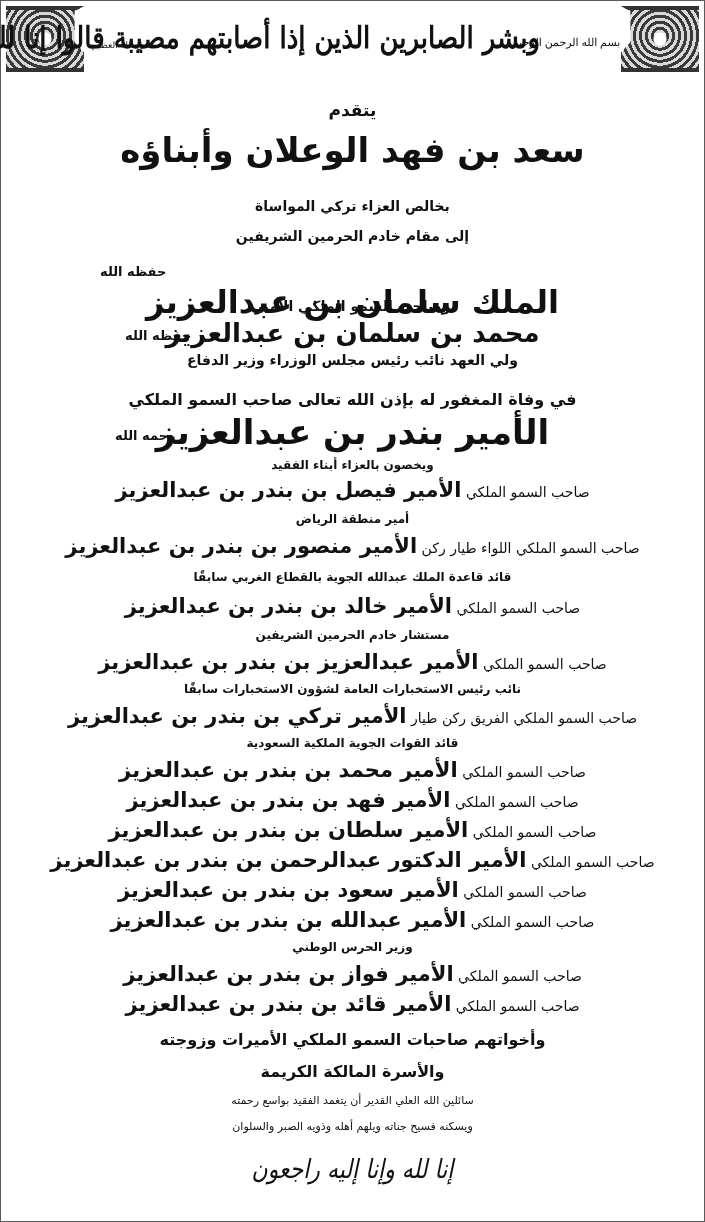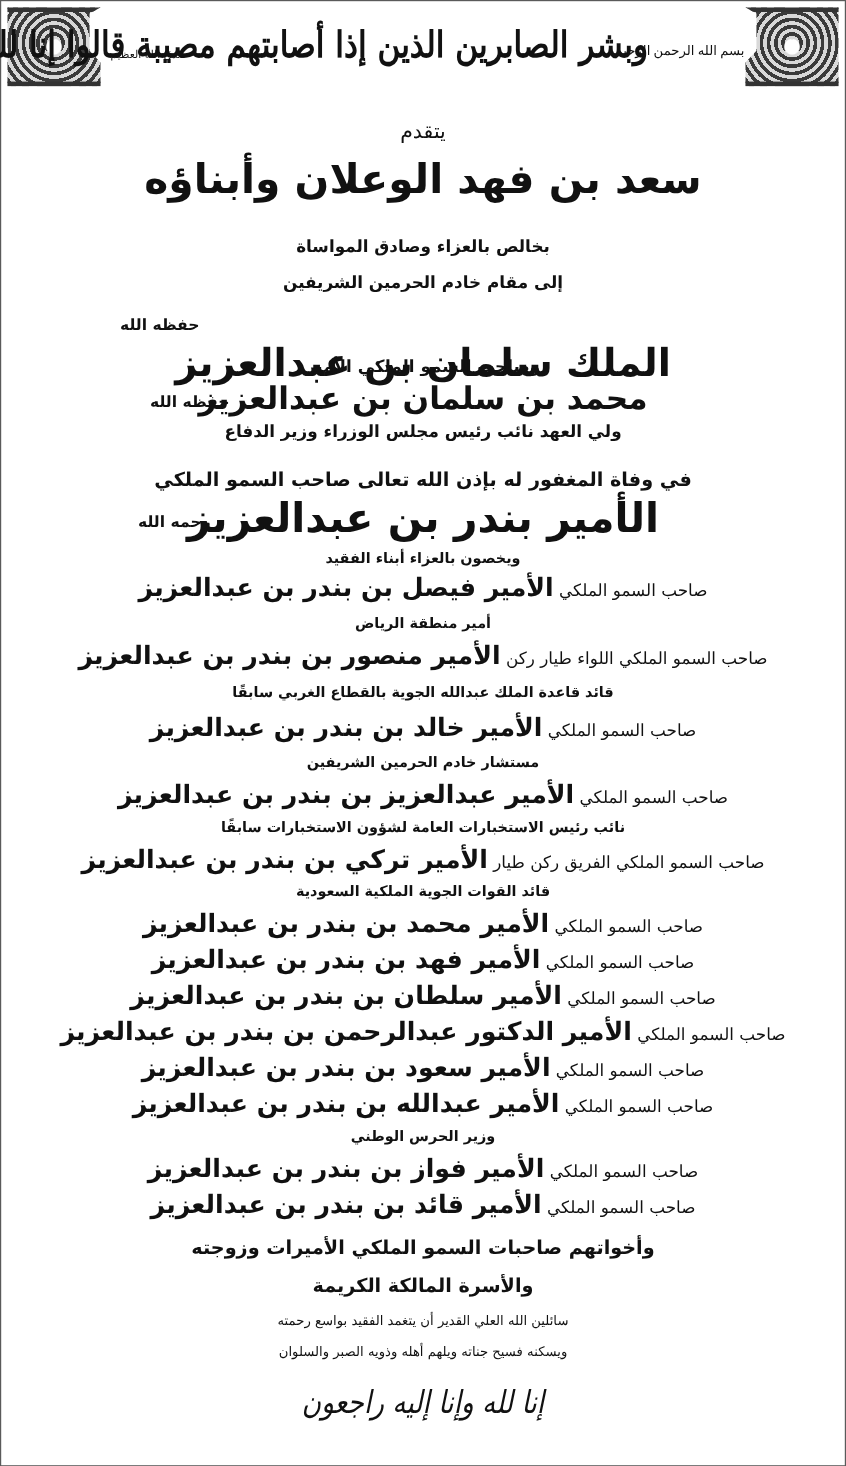--- a/index.html
+++ b/index.html
@@ -40,21 +40,21 @@
     }
     .verse-small-left {
       position: absolute; left: 92px; top: 40px; font-size: 9px;
       direction: rtl; font-family: "DejaVu Serif", serif; white-space: nowrap;
     }
     .content {
       position: absolute; left: 0; top: 78px; width: 705px;
       direction: rtl; text-align: center;
     }
     .line { position: absolute; left: 0; width: 705px; white-space: nowrap; text-align: center; }
-    .presents { font-weight: normal; font-size: 17px; }
+    .presents { font-weight: bold; font-size: 17px; }
     .presenter { font-weight: bold; font-size: 34px; }
     .sub { font-weight: bold; font-size: 14px; }
     .king { font-weight: bold; font-size: 32px; letter-spacing: 1px; margin-top: 33px; }
     .crown { font-weight: bold; font-size: 26px; }
     .deceased { font-weight: bold; font-size: 34px; letter-spacing: 1px; }
     .honor {
       position: absolute; font-weight: bold; font-size: 13px; direction: rtl; white-space: nowrap;
     }
     .title-small { font-size: 12px; font-weight: bold; }
     .prince-line { font-size: 14px; }
@@ -76,21 +76,21 @@
   <div class="ornament left"></div>
   <div class="verse-small-left">صدق الله العظيم</div>
   <div class="verse">وبشر الصابرين الذين إذا أصابتهم مصيبة قالوا إنا لله وإنا إليه راجعون</div>
   <div class="verse-small-right">بسم الله الرحمن الرحيم</div>
   <div class="ornament right"></div>
 </div>
 
 <div class="content">
   <div class="line presents" style="top:22px">يتقدم</div>
   <div class="line presenter" style="top:52px">سعد بن فهد الوعلان وأبناؤه</div>
-  <div class="line sub" style="top:120px">بخالص بالعزاء وصادق المواساة</div>
+  <div class="line sub" style="top:120px">بخالص العزاء تركي المواساة</div>
   <div class="line sub" style="top:150px">إلى مقام خادم الحرمين الشريفين</div>
 
   <div class="line king" style="top:172px">الملك سلمان بن عبدالعزيز</div>
   <div class="honor" style="left:100px; top:186px">حفظه الله</div>
 
   <div class="line sub" style="top:220px">وصاحب السمو الملكي الأمير</div>
   <div class="line crown" style="top:240px">محمد بن سلمان بن عبدالعزيز</div>
   <div class="honor" style="left:125px; top:250px">حفظه الله</div>
   <div class="line sub" style="top:274px">ولي العهد نائب رئيس مجلس الوزراء وزير الدفاع</div>
 

